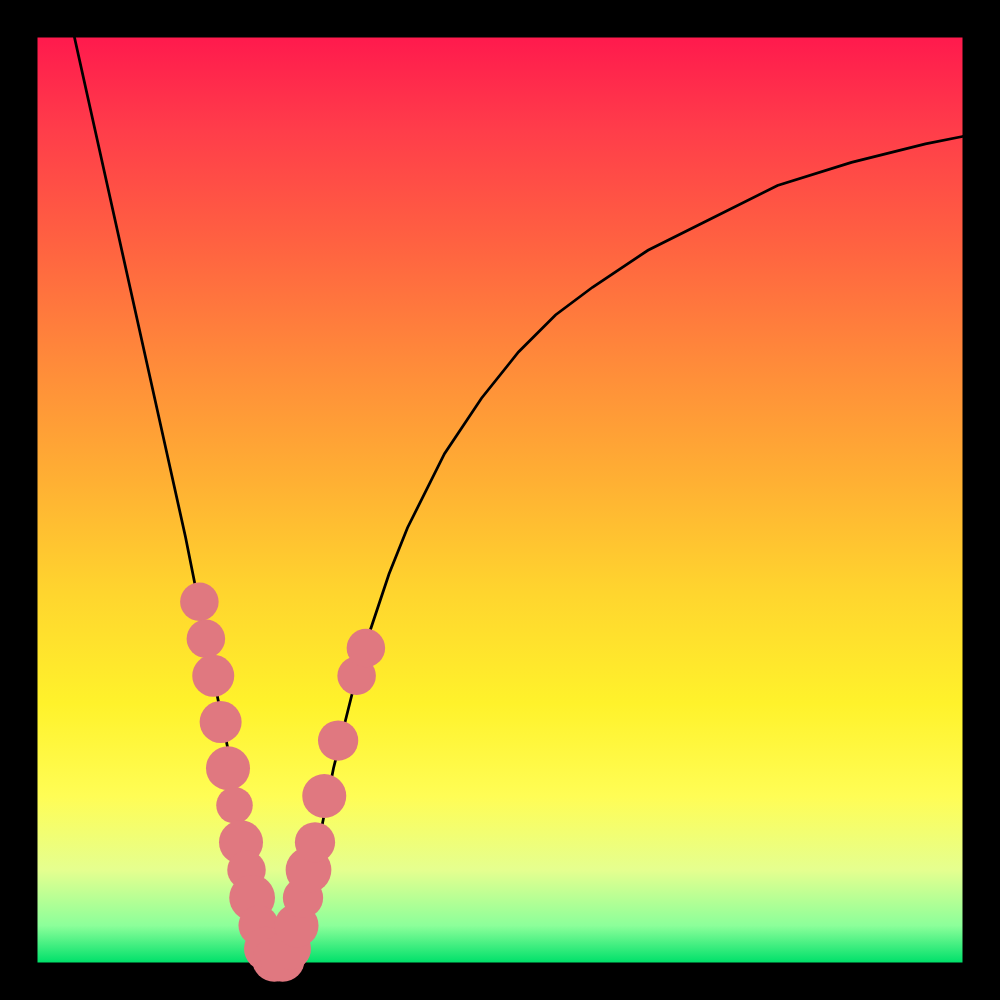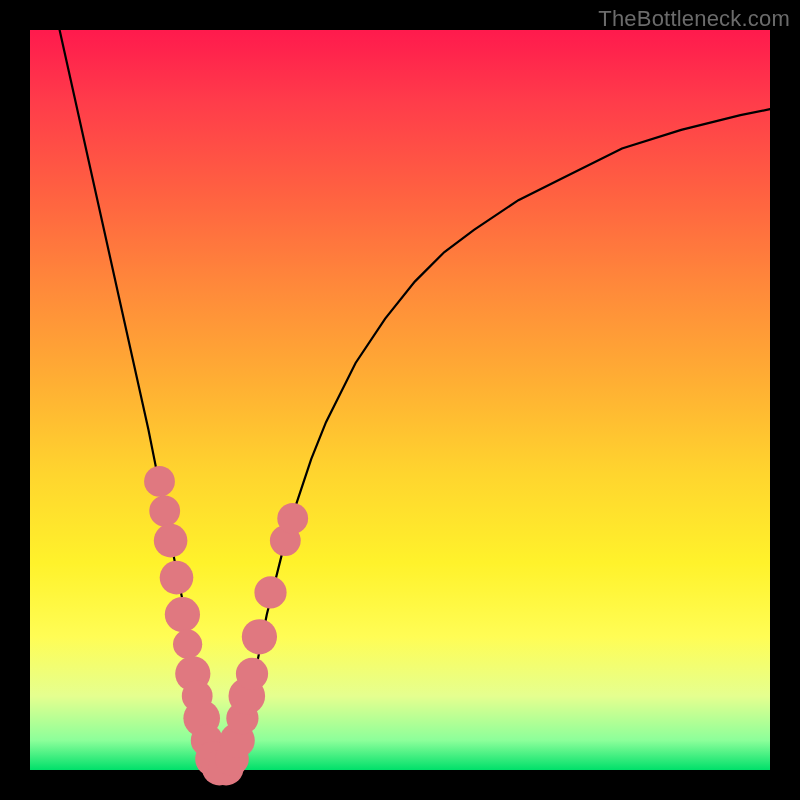--- a/index.html
+++ b/index.html
@@ -55,21 +55,20 @@
     width: 740px;
     height: 740px;
     overflow: visible;
   }
 </style>
 </head>
 <body>
 
 <div class="frame">
   <div class="plot"></div>
-  <div class="watermark">TheBottleneck.com</div>
 
   <svg class="overlay" viewBox="0 0 740 740">
     <path id="curve-path" fill="none" stroke="#000000" stroke-width="2.2" stroke-linecap="round" d="M29.6 0.0 L44.4 66.6 L59.2 133.2 L74.0 199.8 L88.8 266.4 L103.6 333.0 L118.4 399.6 L133.2 473.6 L140.6 510.6 L148.0 547.6 L155.4 584.6 L162.8 629.0 L170.2 666.0 L177.6 703.0 L185.0 725.2 L192.4 740.0 L199.8 740.0 L207.2 725.2 L214.6 695.6 L222.0 658.6 L236.8 584.6 L251.6 525.4 L266.4 473.6 L281.2 429.2 L296.0 392.2 L325.6 333.0 L355.2 288.6 L384.8 251.6 L414.4 222.0 L444.0 199.8 L488.4 170.2 L532.8 148.0 L592.0 118.4 L651.2 99.9 L710.4 85.1 L740.0 79.2"></path>
     <g id="markers">
         <circle cx="129.5" cy="451.4" r="15.4" fill="#e07880" stroke="#b85a62" stroke-width="0"></circle>
         <circle cx="134.7" cy="481.0" r="15.4" fill="#e07880" stroke="#b85a62" stroke-width="0"></circle>
         <circle cx="140.6" cy="510.6" r="16.8" fill="#e07880" stroke="#b85a62" stroke-width="0"></circle>
         <circle cx="146.5" cy="547.6" r="16.8" fill="#e07880" stroke="#b85a62" stroke-width="0"></circle>
         <circle cx="152.4" cy="584.6" r="17.6" fill="#e07880" stroke="#b85a62" stroke-width="0"></circle>
         <circle cx="157.6" cy="614.2" r="14.6" fill="#e07880" stroke="#b85a62" stroke-width="0"></circle>

